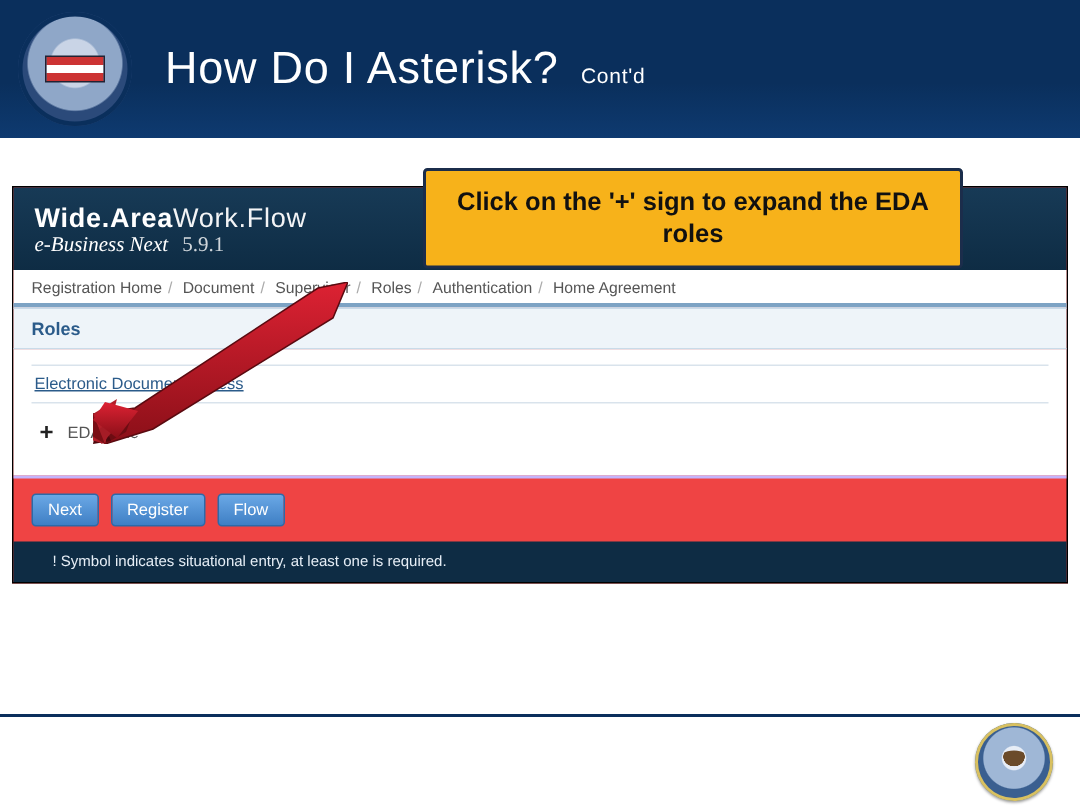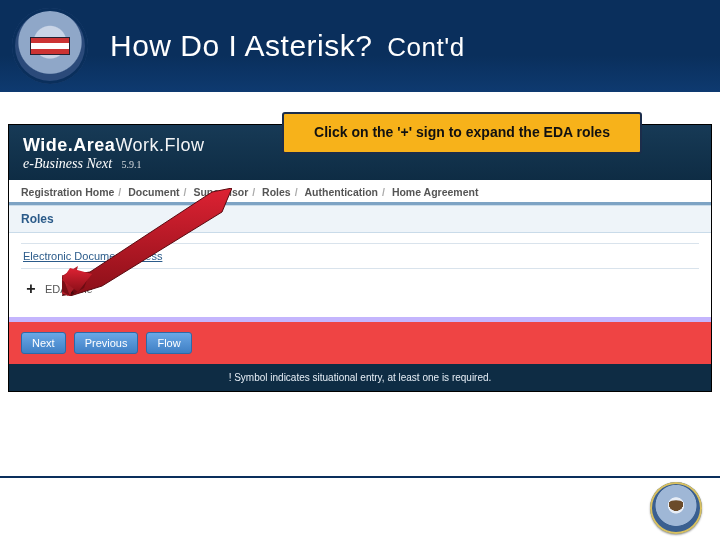--- a/index.html
+++ b/index.html
@@ -22,35 +22,35 @@
     background: radial-gradient(circle at 50% 45%, #c9d4e6 0 28%, #8fa7c8 30% 55%, #2b4a7a 57% 100%);
     box-shadow: 0 0 0 3px #0a2f5c inset;
     display: flex; align-items: center; justify-content: center;
   }
   .slide-header .seal .flag {
     width: 40px; height: 18px;
     background: linear-gradient(#c33 33%, #fff 33% 66%, #c33 66%);
     border: 1px solid #223;
   }
   .slide-title { color: #fff; font-size: 30px; font-weight: 400; letter-spacing: .5px; white-space: nowrap; }
-  .slide-title .contd { font-size: 26px; margin-left: 6px; }
+  .slide-title .contd { font-size: 14px; margin-left: 6px; }
 
   
   .callout {
     position: absolute;
     left: 282px; top: 112px;
     width: 360px;
     background: #f7b21a;
     border: 2px solid #1b2d4b;
     border-radius: 3px;
     padding: 10px 14px;
     text-align: center;
     font-weight: 700;
     color: #111;
-    font-size: 14px;
+    font-size: 17px;
     line-height: 1.25;
     z-index: 30;
   }
 
   
   .app {
     position: absolute;
     left: 8px; top: 124px;
     width: 704px;
     border: 1px solid #000;
@@ -58,30 +58,30 @@
   }
   .app-hdr {
     background: linear-gradient(#173a56, #0e2c44);
     color: #fff;
     padding: 10px 14px 8px;
     min-height: 54px;
   }
   .brand-line1 { font-size: 18px; font-weight: 700; letter-spacing: .5px; }
   .brand-line1 .thin { font-weight: 300; opacity: .95; }
   .brand-line2 { font-size: 14px; font-style: italic; font-family: Georgia, serif; }
-  .brand-line2 .ver { font-size: 10px; font-style: normal; margin-left: 6px; opacity: .8; }
+  .brand-line2 .ver { font-size: 14px; font-style: normal; margin-left: 6px; opacity: .8; }
 
   .tabbar {
     background: #fff;
     border-bottom: 3px solid #7da3c4;
     padding: 6px 10px 4px;
     font-size: 10.5px;
     color: #555;
   }
-  .tabbar span { margin: 16px 2px; font-weight: bold; }
+  .tabbar span { margin: 16px 2px; }
   .tabbar .sep { color: #aaa; }
 
   .panel-title {
     background: #eef4f9;
     border: 1px solid #c9dbe9;
     border-left: none; border-right: none;
     color: #2b5b8a;
     font-size: 12px;
     font-weight: 700;
     padding: 6px 12px;
@@ -108,36 +108,36 @@
   .expander .plus {
     width: 16px; height: 16px;
     font-size: 16px; line-height: 14px;
     font-weight: 700; color: #222;
     display: inline-flex; align-items: center; justify-content: center;
   }
 
   .btn-row {
     display: flex; gap: 8px;
     padding: 10px 12px;
-    border-top: 5px solid #c4b5fd;
+    border-top: 2px solid #c4b5fd;
   }
   .btn {
     background: linear-gradient(#6aa8e6, #3f7fc4);
     color: #fff;
     font-size: 11px;
     padding: 4px 10px;
     border-radius: 3px;
     border: 1px solid #2c6aa8;
   }
 
   .app-foot {
     background: #0e2c44;
     color: #e6eef6;
     font-size: 10px;
-    text-align: center;
+    text-align: left;
     padding: 6px 26px;
     line-height: 1.5;
   }
 
   
   .arrow {
     position: absolute;
     left: 62px; top: 188px;
     width: 170px; height: 108px;
     z-index: 20;
@@ -227,21 +227,21 @@
   <div class="panel-body">
     <div class="link-row">Electronic Document Access</div>
     <div class="expander">
       <span class="plus">+</span>
       <span>EDA Role</span>
     </div>
   </div>
 
   <div class="btn-row">
     <div class="btn">Next</div>
-    <div class="btn">Previous</div>
+    <div class="btn">Register</div>
     <div class="btn">Flow</div>
   </div>
 
   <div class="app-foot">
     <div>! Symbol indicates situational entry, at least one is required.</div>
   </div>
 </div>
 
 <div class="slide-footer">
   <div class="dod-seal">

